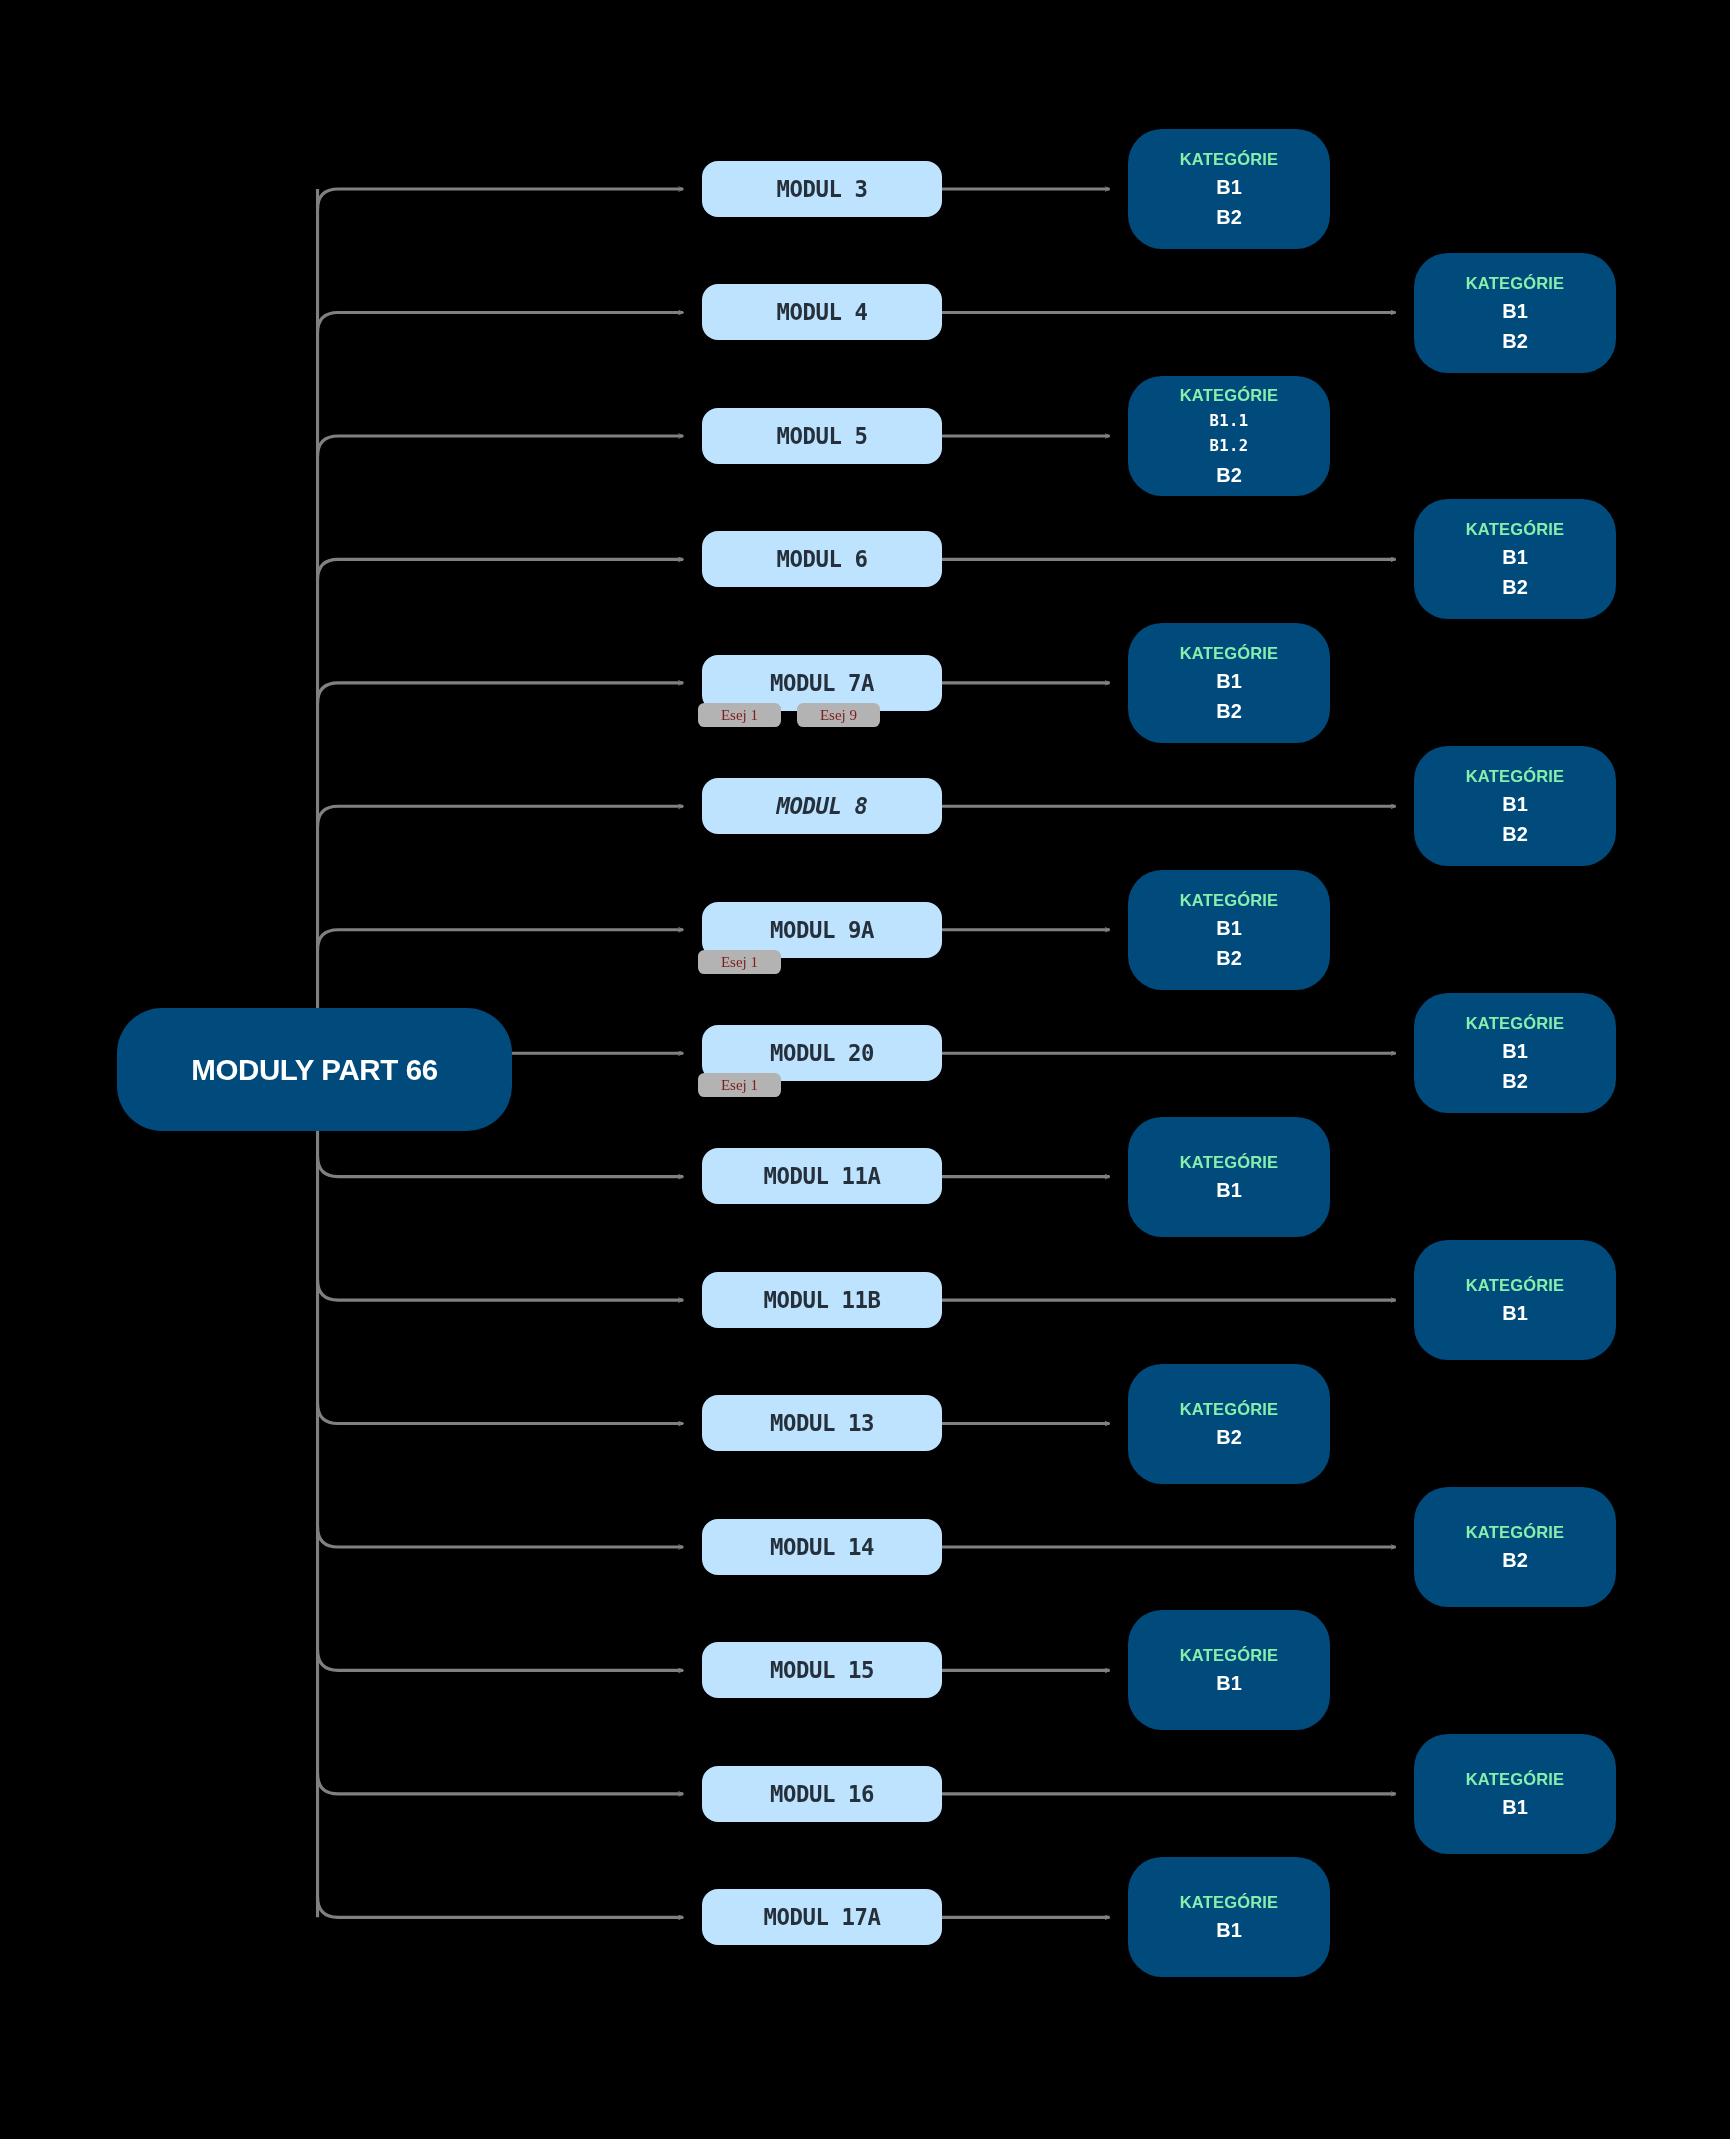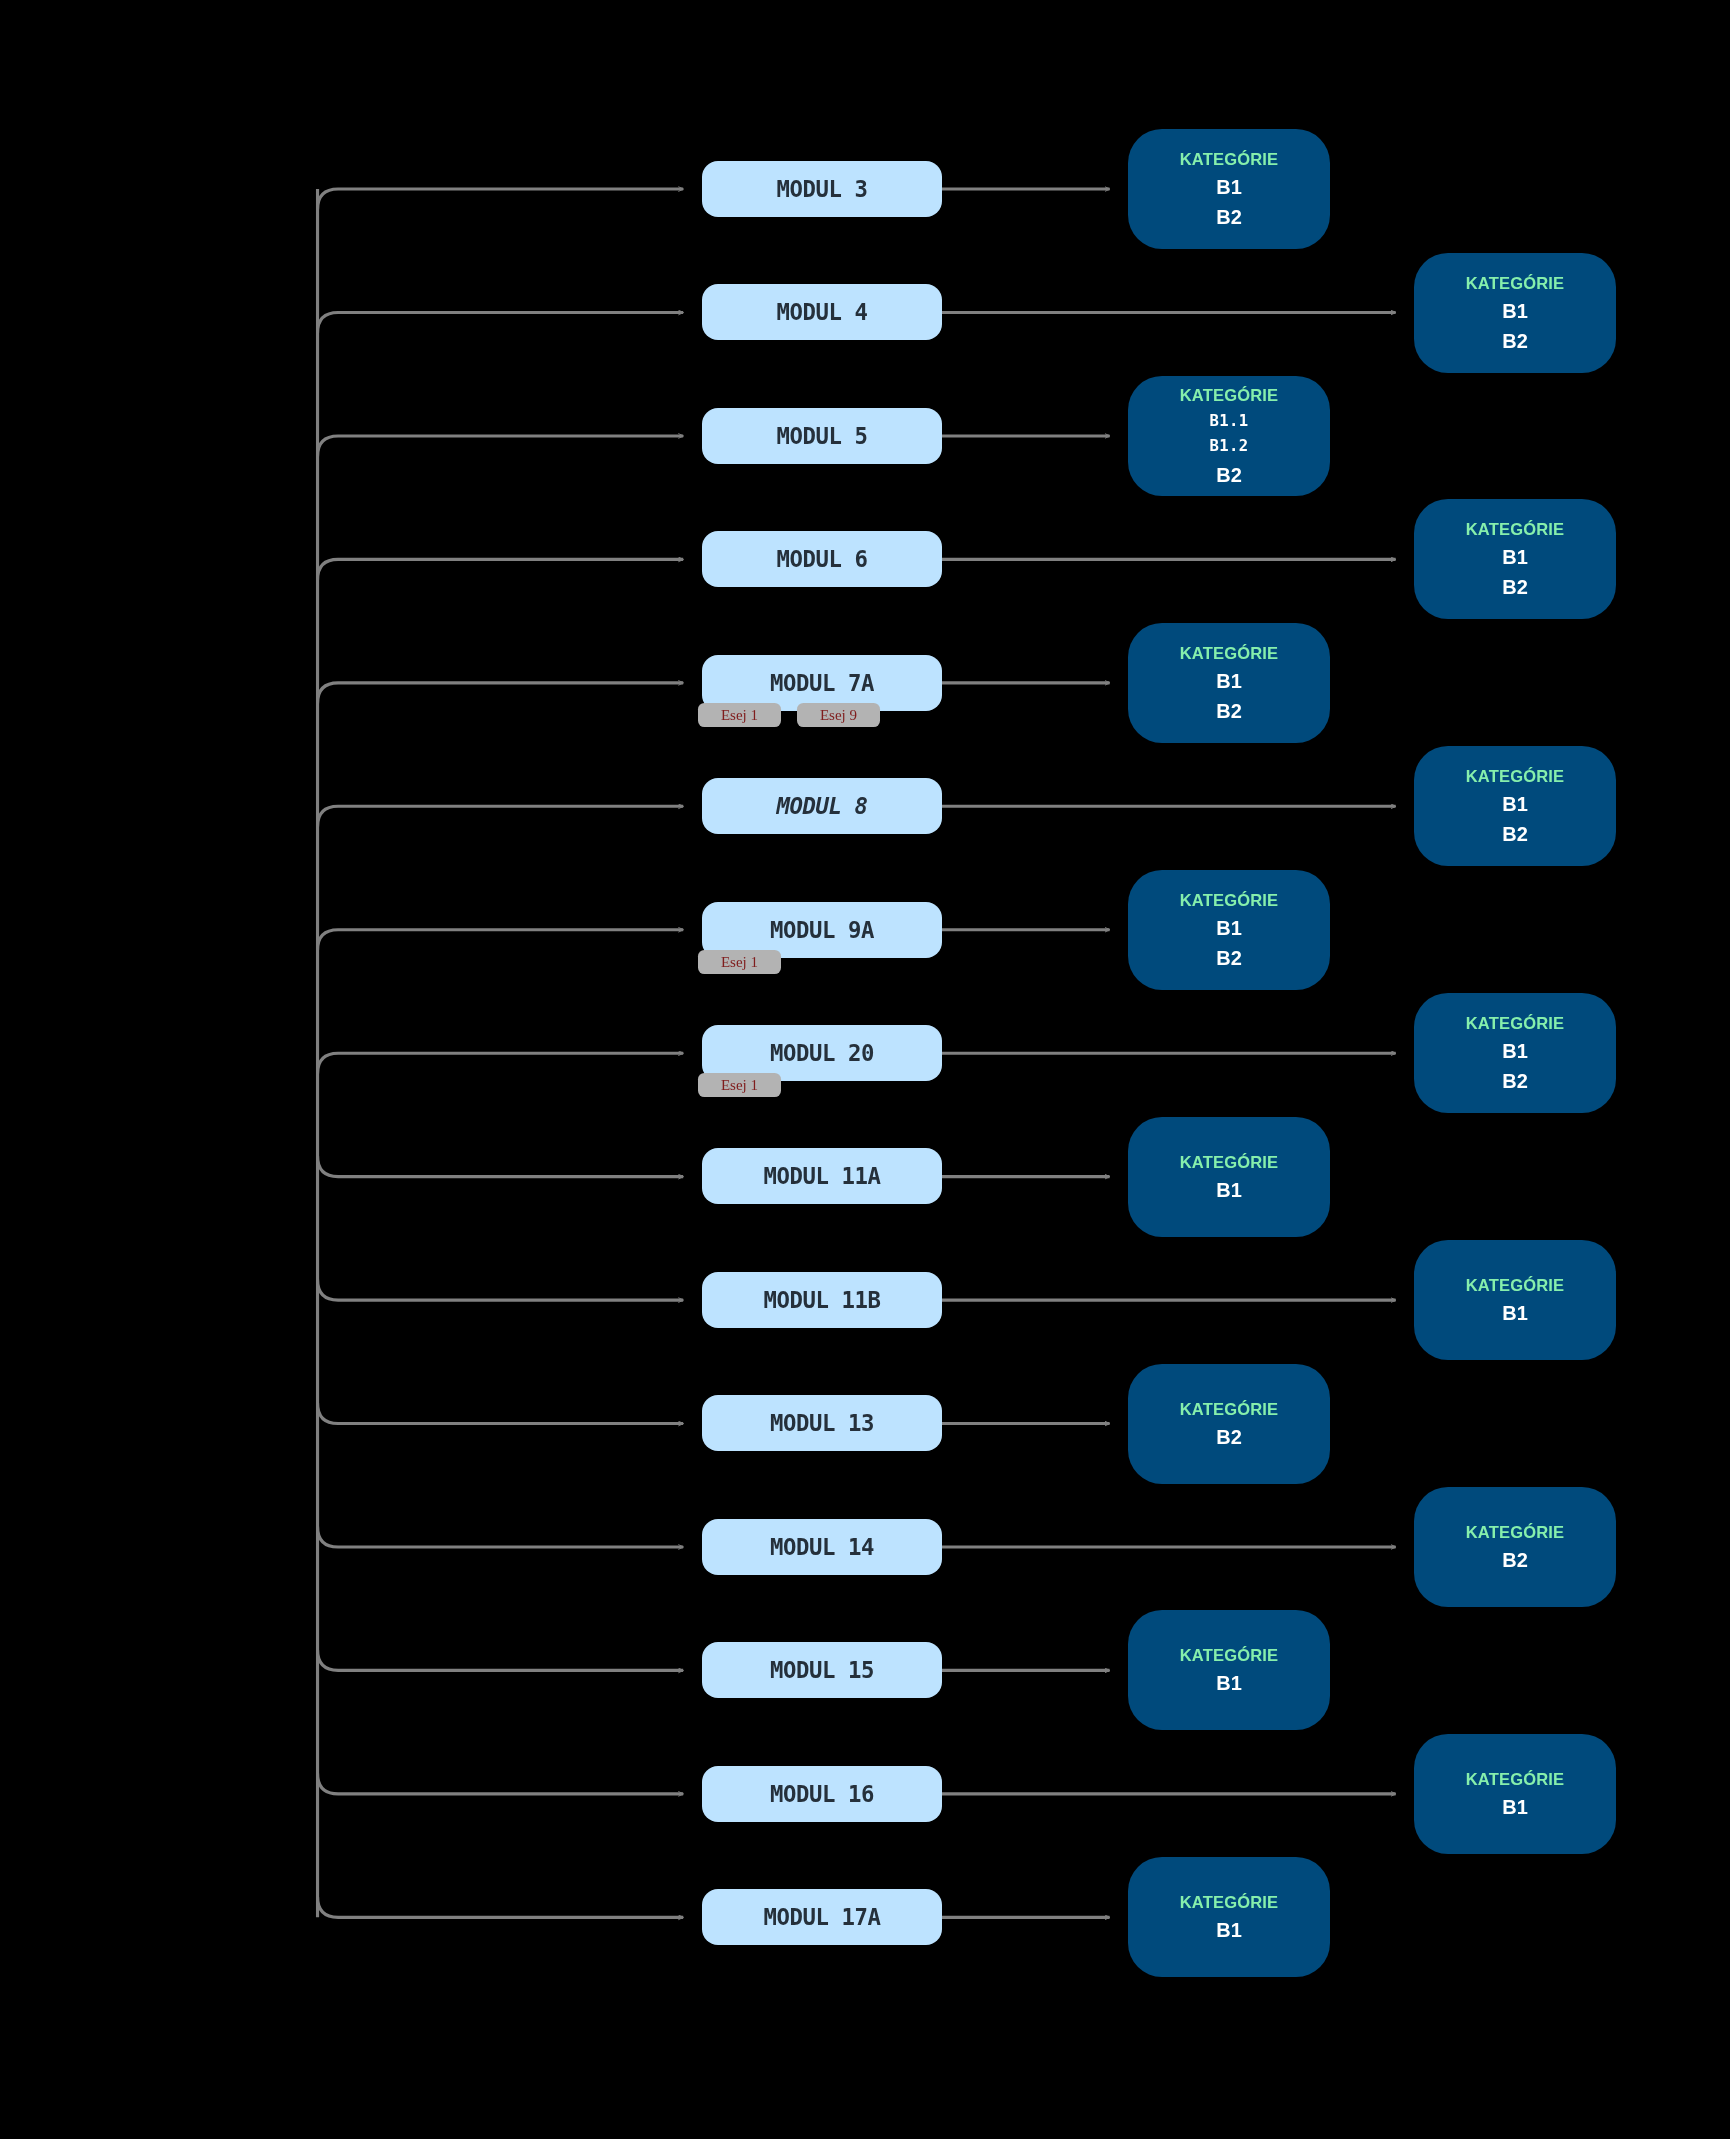--- a/index.html
+++ b/index.html
@@ -115,20 +115,23 @@
       <path d="M710,3415.2 Q710,3461.2 756,3461.2 L1528,3461.2" fill="none" stroke="#808080" stroke-width="7" stroke-linecap="butt" stroke-linejoin="round" marker-end="url(#ah)"></path>
       <path d="M2106,3461.2 L3122,3461.2" fill="none" stroke="#808080" stroke-width="7" stroke-linecap="butt" stroke-linejoin="round" marker-end="url(#ah)"></path>
       <path d="M710,3691.3999999999996 Q710,3737.3999999999996 756,3737.3999999999996 L1528,3737.3999999999996" fill="none" stroke="#808080" stroke-width="7" stroke-linecap="butt" stroke-linejoin="round" marker-end="url(#ah)"></path>
       <path d="M2106,3737.3999999999996 L2482,3737.3999999999996" fill="none" stroke="#808080" stroke-width="7" stroke-linecap="butt" stroke-linejoin="round" marker-end="url(#ah)"></path>
       <path d="M710,3967.6 Q710,4013.6 756,4013.6 L1528,4013.6" fill="none" stroke="#808080" stroke-width="7" stroke-linecap="butt" stroke-linejoin="round" marker-end="url(#ah)"></path>
       <path d="M2106,4013.6 L3122,4013.6" fill="none" stroke="#808080" stroke-width="7" stroke-linecap="butt" stroke-linejoin="round" marker-end="url(#ah)"></path>
       <path d="M710,4243.799999999999 Q710,4289.799999999999 756,4289.799999999999 L1528,4289.799999999999" fill="none" stroke="#808080" stroke-width="7" stroke-linecap="butt" stroke-linejoin="round" marker-end="url(#ah)"></path>
       <path d="M2106,4289.799999999999 L2482,4289.799999999999" fill="none" stroke="#808080" stroke-width="7" stroke-linecap="butt" stroke-linejoin="round" marker-end="url(#ah)"></path>
     </svg>
 
+  <div class="root-node">
+    <span class="root-label">MODULY PART 66</span>
+  </div>
 
   <div id="nodes">
       <div class="module-node" style="top: 161px;">
         <span class="module-label">MODUL  3</span>
       </div>
       <div class="cat-node col-inner" style="top: 129px;">
         <div class="cat-title">KATEGÓRIE</div>
         <div class="cat-line">B1</div>
         <div class="cat-line">B2</div>
       </div>

